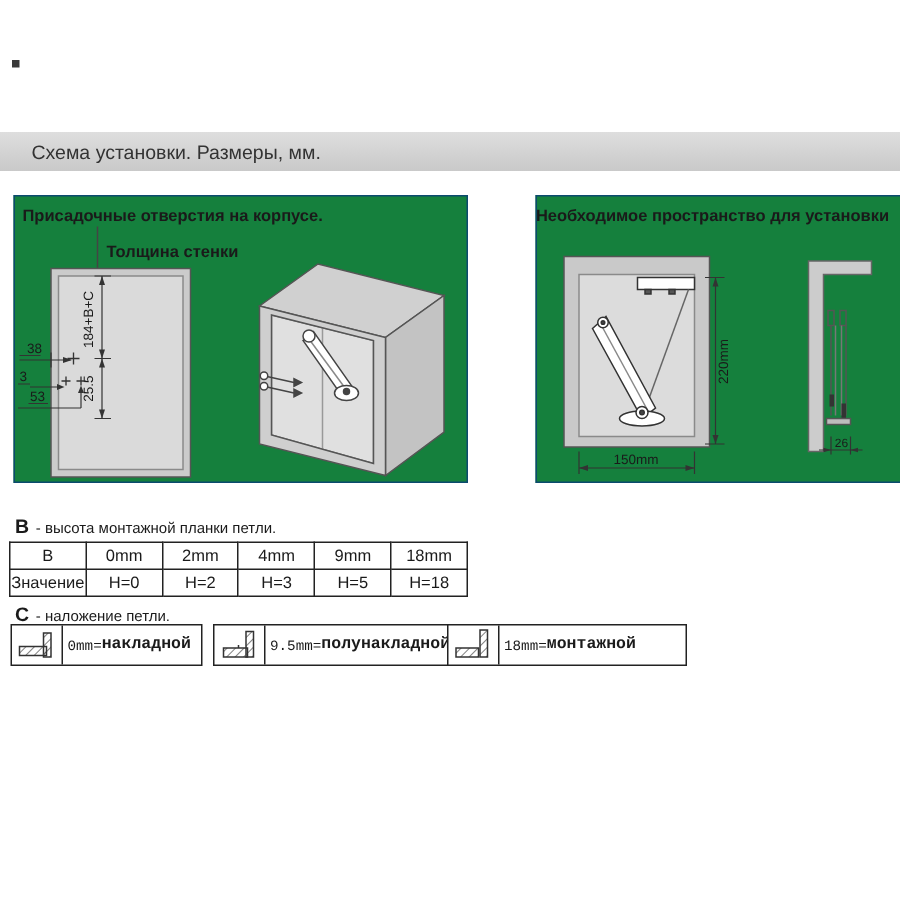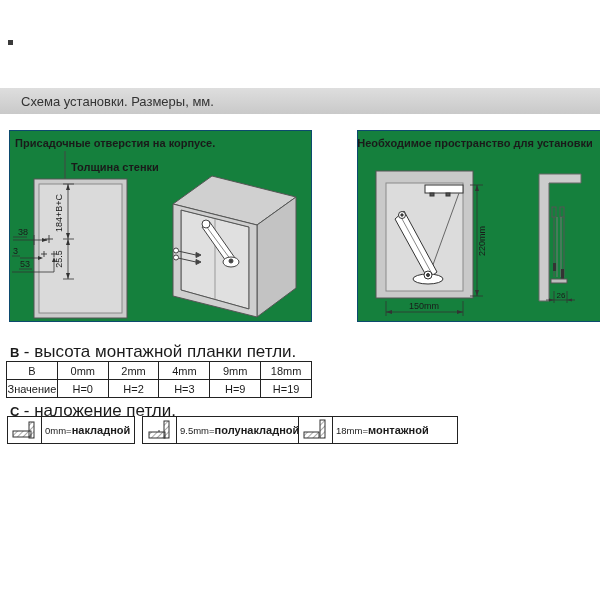--- a/index.html
+++ b/index.html
@@ -9,31 +9,31 @@
   .header-bar{position:absolute;left:0;top:88px;width:600px;height:26px;
               background:linear-gradient(#dedede,#c9c9c9);
               display:flex;align-items:center;}
   .header-bar span{padding-left:10px;font-size:13px;color:#333;margin-left:11px;}
   .panel{position:absolute;border:1px solid #0c4a6e;background:#15803d;box-sizing:border-box;}
   .panel-left{left:9px;top:130px;width:303px;height:192px;}
   .panel-right{left:357px;top:130px;width:256px;height:192px;}
   svg text{fill:#1a1a1a;}
   .cap{position:absolute;left:10px;white-space:nowrap;}
   .cap .letter{font-size:13px;font-weight:bold;}
-  .cap .txt{font-size:17px;}
+  .cap .txt{font-size:10px;}
   .cap-b{top:342px;}
   .cap-c{top:401px;}
   table.btable{position:absolute;left:6px;top:361px;width:306px;border-collapse:collapse;
                table-layout:fixed;font-size:11px;text-align:center;}
   table.btable td{border:1px solid #222;height:17px;padding:0;}
   .cbox{position:absolute;top:416px;height:28px;border:1px solid #222;box-sizing:border-box;
         display:flex;align-items:stretch;background:#fff;}
   .cbox .icon-cell{width:33px;display:flex;align-items:center;justify-content:center;
                    border-right:1px solid #222;}
-  .cbox .txt-cell{display:flex;align-items:center;padding-left:3px;white-space:nowrap;overflow:hidden;}
+  .cbox .txt-cell{display:flex;align-items:center;padding-left:3px;white-space:nowrap;overflow:hidden;font-family:Liberation Mono, monospace;}
   .cbox .val{font-size:9.5px;}
   .cbox .nm{font-size:11px;font-weight:bold;}
   .box1{left:7px;width:128px;}
   .box2{left:142px;width:180px;}
   .box3{left:298px;width:160px;}
 </style>
 </head>
 <body>
 
 <div class="page">
@@ -188,22 +188,22 @@
         <td>2mm</td>
         <td>4mm</td>
         <td>9mm</td>
         <td>18mm</td>
       </tr>
       <tr>
         <td>Значение</td>
         <td>H=0</td>
         <td>H=2</td>
         <td>H=3</td>
-        <td>H=9</td>
-        <td>H=19</td>
+        <td>H=5</td>
+        <td>H=18</td>
       </tr>
     </tbody>
   </table>
 
   <div class="cap cap-c">
     <span class="letter">C</span>
     <span class="txt">- наложение петли.</span>
   </div>
 
   <svg width="0" height="0" style="position:absolute">

